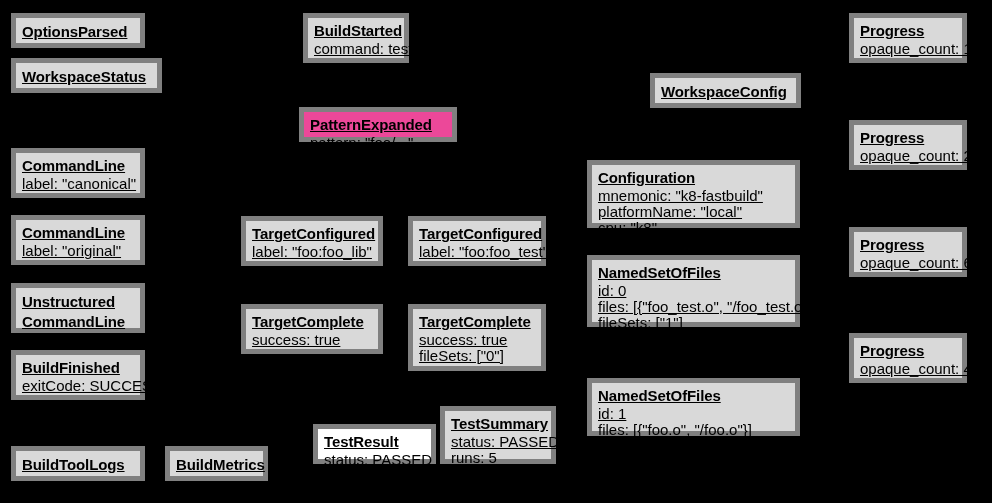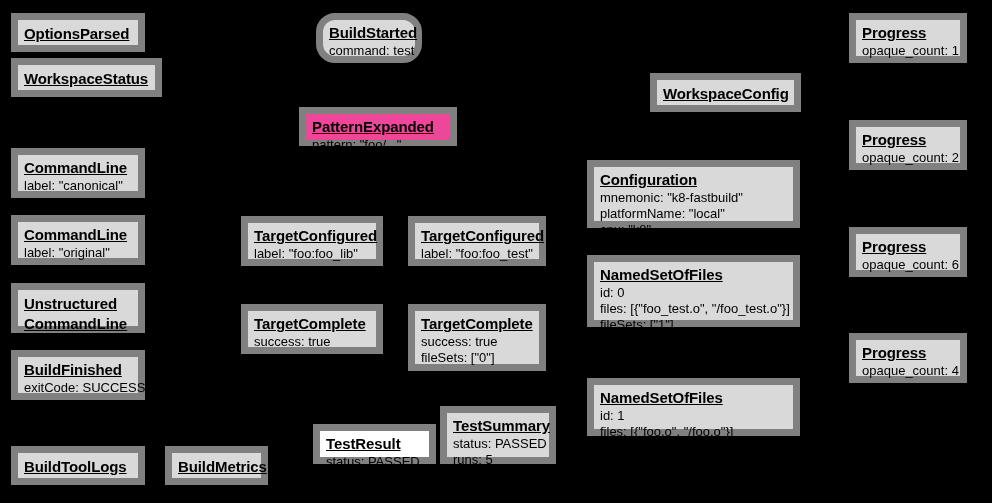--- a/index.html
+++ b/index.html
@@ -12,42 +12,43 @@
     width: 992px;
     height: 503px;
     background: #000000;
     overflow: hidden;
     font-family: "Liberation Sans", sans-serif;
   }
   .node {
     position: absolute;
     box-sizing: border-box;
     background: #d9d9d9;
-    border: 7px solid #0c4a6e;
+    border: 5px solid #0c4a6e;
     padding: 4px 6px 21px 6px;
     color: #000000;
   }
   .node-title {
     display: block;
     font-size: 15px;
     font-weight: bold;
     text-decoration: underline;
     line-height: 18px;
     white-space: pre-line;
     letter-spacing: -0.1px;
   }
   .node-fields {
     display: block;
     margin-top: 1px;
   }
   .node-field {
     display: block;
-    font-size: 13px;
+    font-size: 15px;
     line-height: 16px;
     white-space: nowrap;
+    text-decoration: underline;
   }
   .title-only > .node-title {
     line-height: 20px;
   }
 </style>
 </head>
 <body>
 
 <div id="canvas" style="background: rgb(0, 0, 0);">
     <div class="node title-only" style="left: 11px; top: 13px; width: 134px; height: 30px; background: rgb(217, 217, 217); border-color: rgb(128, 128, 128); color: rgb(0, 0, 0);">
@@ -77,21 +78,21 @@
       <span class="node-fields">
         <span class="node-field">exitCode: SUCCESS</span>
       </span>
     </div>
     <div class="node title-only" style="left: 11px; top: 446px; width: 134px; height: 30px; background: rgb(217, 217, 217); border-color: rgb(128, 128, 128); color: rgb(0, 0, 0);">
       <span class="node-title">BuildToolLogs</span>
     </div>
     <div class="node title-only" style="left: 165px; top: 446px; width: 103px; height: 30px; background: rgb(217, 217, 217); border-color: rgb(128, 128, 128); color: rgb(0, 0, 0);">
       <span class="node-title">BuildMetrics</span>
     </div>
-    <div class="node" style="left: 316px; top: 13px; width: 106px; height: 50px; background: rgb(217, 217, 217); border-color: rgb(128, 128, 128); color: rgb(0, 0, 0); border-radius: 19px;">
+    <div class="node" style="left: 303px; top: 13px; width: 106px; height: 50px; background: rgb(217, 217, 217); border-color: rgb(128, 128, 128); color: rgb(0, 0, 0);">
       <span class="node-title">BuildStarted</span>
       <span class="node-fields">
         <span class="node-field">command: test</span>
       </span>
     </div>
     <div class="node" style="left: 299px; top: 107px; width: 158px; height: 32px; background: #ec4899; border-color: rgb(128, 128, 128); color: rgb(0, 0, 0);">
       <span class="node-title">PatternExpanded</span>
       <span class="node-fields">
         <span class="node-field">pattern: "foo/..."</span>
       </span>

